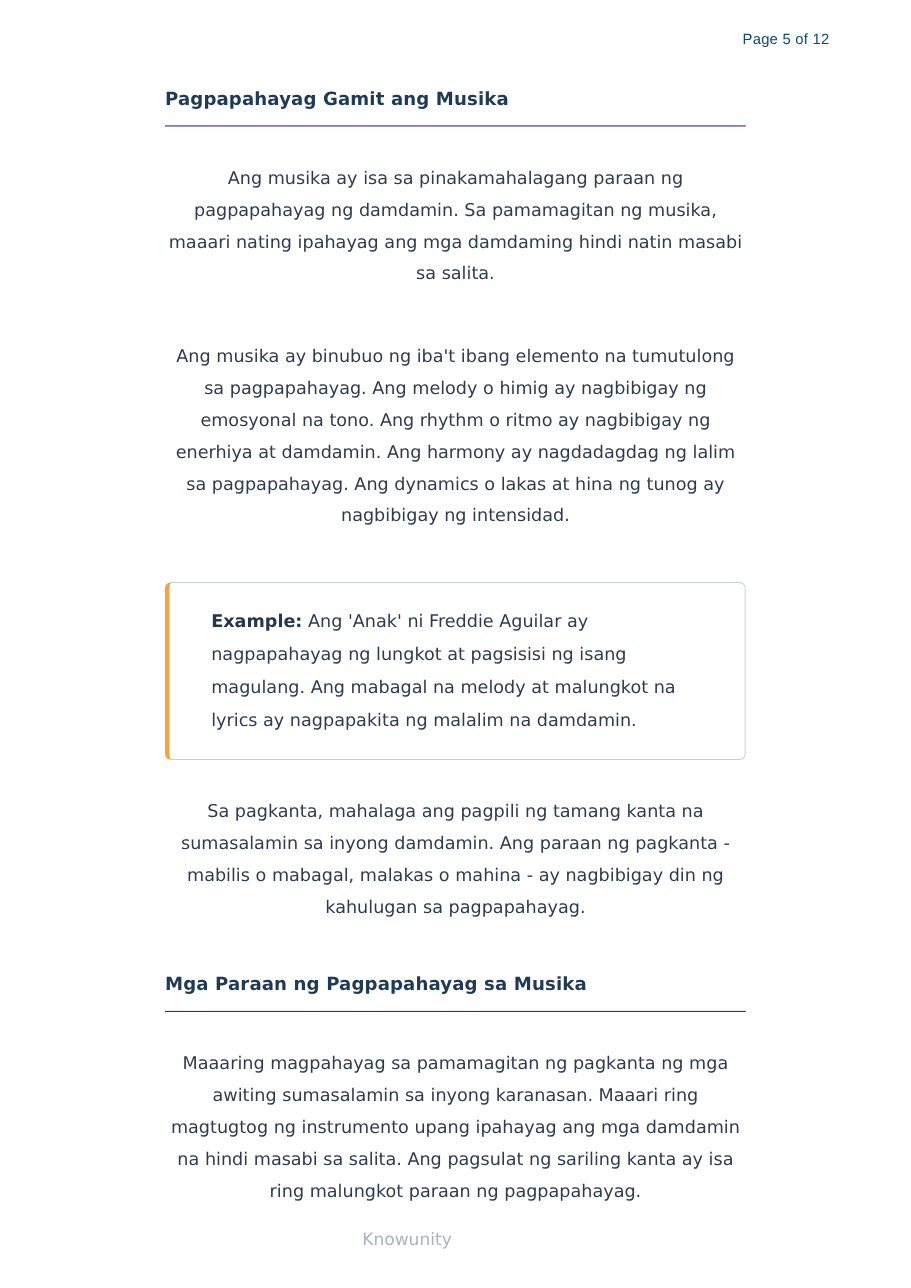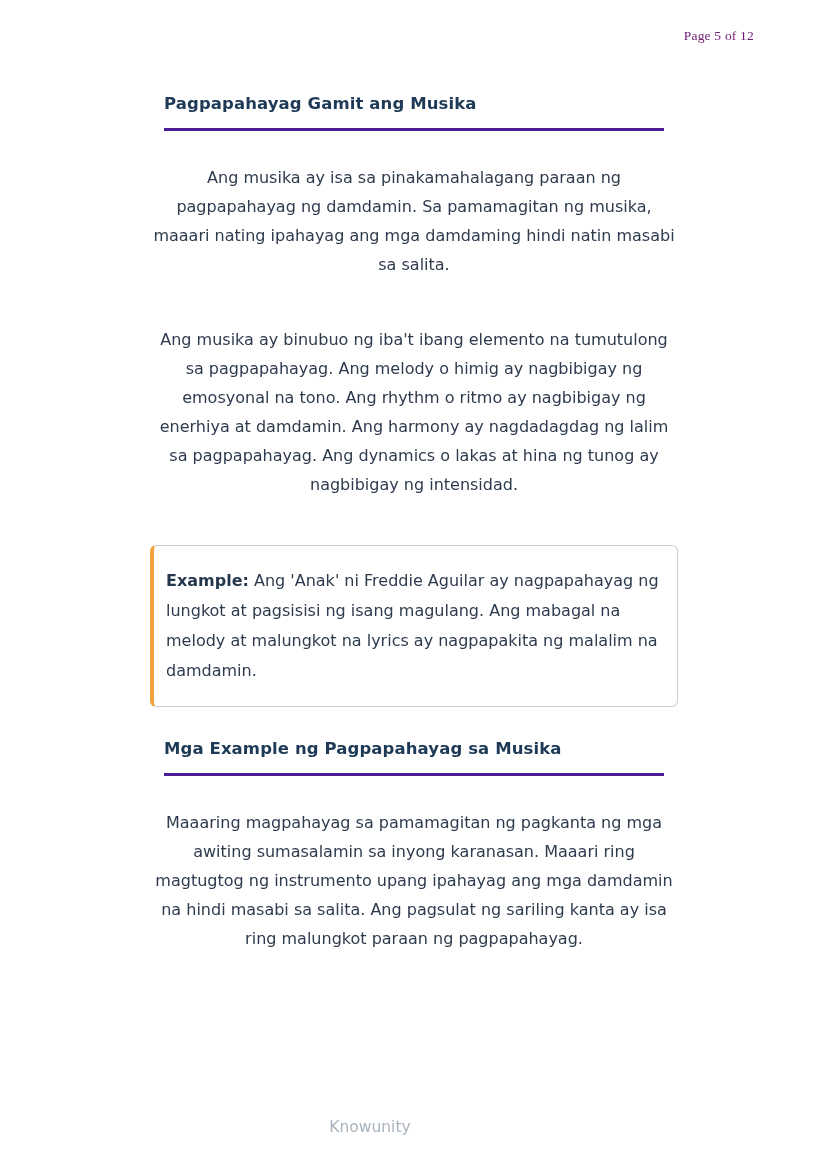--- a/index.html
+++ b/index.html
@@ -13,53 +13,53 @@
     position: relative;
     overflow: hidden;
     font-family: "DejaVu Sans", "Liberation Sans", sans-serif;
     color: #2e3b4e;
     -webkit-font-smoothing: antialiased;
   }
   .page-indicator {
     position: absolute;
     top: 28px;
     right: 74px;
-    font-family: Liberation Serif, serif;
+    font-family: Liberation Sans, sans-serif;
     font-size: 13.5px;
-    color: #701a75;
+    color: #0c4a6e;
     letter-spacing: 0.2px;
   }
   .content {
     position: absolute;
     top: 80px;
     left: 150px;
     width: 528px;
   }
   .section-heading {
     font-size: 16.5px;
     font-weight: bold;
     color: #1e3a56;
-    margin: 14px;
+    margin: 0;
     padding-bottom: 15px;
-    border-bottom: 3px solid #4c1d95;
+    border-bottom: 1px solid #4c1d95;
     letter-spacing: 0.1px;
   }
   .body-text {
     font-size: 16px;
     line-height: 29px;
     color: #2e3b4e;
     margin: 32px 0 46px 0;
     text-align: center;
   }
   .example-box {
     box-sizing: border-box;
     border: 1px solid #c8cfd8;
     border-left: 4px solid #f2a33c;
     border-radius: 6px;
-    padding: 20px 12px;
+    padding: 20px 38px;
     margin: 34px 0 32px 0;
     background: #ffffff;
   }
   .example-box .body-text-inner {
     font-size: 16px;
     line-height: 30px;
     color: #2e3b4e;
     margin: 0;
   }
   .example-label {
@@ -87,20 +87,21 @@
 
   <p class="body-text">Ang musika ay isa sa pinakamahalagang paraan ng pagpapahayag ng damdamin. Sa pamamagitan ng musika, maaari nating ipahayag ang mga damdaming hindi natin masabi sa salita.</p>
 
 
   <p class="body-text">Ang musika ay binubuo ng iba't ibang elemento na tumutulong sa pagpapahayag. Ang melody o himig ay nagbibigay ng emosyonal na tono. Ang rhythm o ritmo ay nagbibigay ng enerhiya at damdamin. Ang harmony ay nagdadagdag ng lalim sa pagpapahayag. Ang dynamics o lakas at hina ng tunog ay nagbibigay ng intensidad.</p>
 
   <div class="example-box">
     <p class="body-text-inner"><span class="example-label">Example:</span><span> Ang 'Anak' ni Freddie Aguilar ay nagpapahayag ng lungkot at pagsisisi ng isang magulang. Ang mabagal na melody at malungkot na lyrics ay nagpapakita ng malalim na damdamin.</span></p>
   </div>
 
+  <p class="body-text">Sa pagkanta, mahalaga ang pagpili ng tamang kanta na sumasalamin sa inyong damdamin. Ang paraan ng pagkanta - mabilis o mabagal, malakas o mahina - ay nagbibigay din ng kahulugan sa pagpapahayag.</p>
 
-  <h2 class="section-heading">Mga Example ng Pagpapahayag sa Musika</h2>
+  <h2 class="section-heading">Mga Paraan ng Pagpapahayag sa Musika</h2>
 
   <p class="body-text">Maaaring magpahayag sa pamamagitan ng pagkanta ng mga awiting sumasalamin sa inyong karanasan. Maaari ring magtugtog ng instrumento upang ipahayag ang mga damdamin na hindi masabi sa salita. Ang pagsulat ng sariling kanta ay isa ring malungkot paraan ng pagpapahayag.</p>
 
 </div>
 
 <div class="footer-brand">Knowunity</div>
 
 </body></html>

